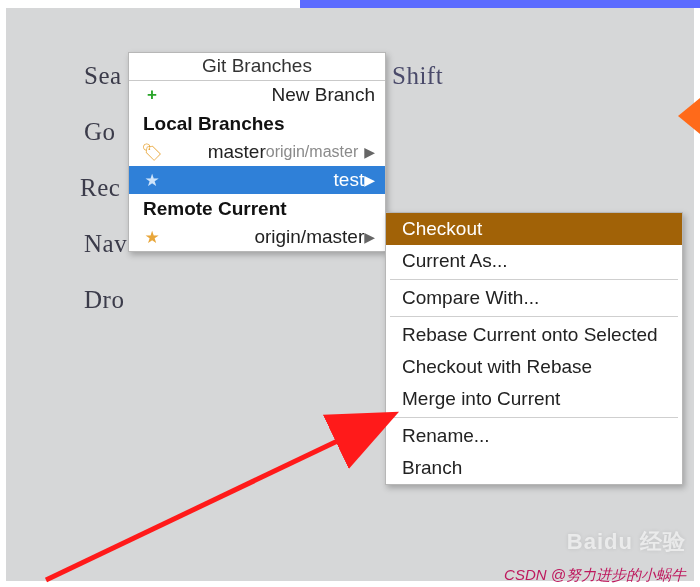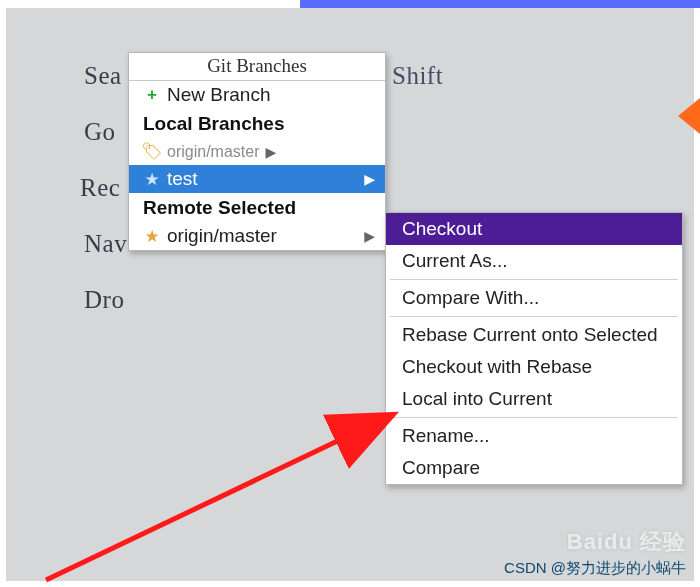--- a/index.html
+++ b/index.html
@@ -37,37 +37,36 @@
     background: #fff;
     border: 1px solid #b7b7b7;
     box-shadow: 2px 3px 6px rgba(0,0,0,0.25);
     font-size: 19px;
   }
   .popup-title {
     border-bottom: 1px solid #c9c9c9;
     text-align: center;
     padding: 2px 0 3px 0;
     color: #333;
-    font-family: Liberation Serif, serif;
   }
   .item {
     padding: 3px 10px 3px 14px;
     color: #222;
     display: flex;
     align-items: center;
     position: relative;
   }
   .item .ico {
     width: 18px;
     display: inline-flex;
     justify-content: center;
     margin-right: 6px;
     font-size: 17px;
   }
-  .item .lbl { flex: 1; }
+  .item .lbl { flex: 1; text-align: right; }
   .item .track { color: #8a8a8a; font-size: 16px; margin-right: 6px; }
   .item .arrow { color: #666; font-size: 14px; }
   .section {
     font-weight: bold;
     padding: 4px 10px 3px 14px;
     color: #111;
   }
   .sel {
     background: #2f80d8;
     color: #fff;
@@ -86,21 +85,21 @@
     background: #fff;
     border: 1px solid #b7b7b7;
     box-shadow: 2px 3px 6px rgba(0,0,0,0.25);
     font-size: 19px;
   }
   .subitem {
     padding: 5px 14px 5px 16px;
     color: #222;
   }
   .subsel {
-    background: #4c1d95;
+    background: #a16207;
     color: #fff;
   }
   .divider {
     height: 1px;
     background: #cfcfcf;
     margin: 2px 4px;
   }
 
   .arrow-annot {
     position: absolute;
@@ -123,23 +122,24 @@
     bottom: 30px;
     color: rgba(255,255,255,0.6);
     font-size: 22px;
     font-weight: bold;
     letter-spacing: 1px;
     text-shadow: 0 0 4px rgba(0,0,0,0.1);
   }
   .footer {
     position: absolute;
     right: 14px;
-    bottom: 9px;
-    color: #0c4a6e;
+    bottom: 2px;
+    color: #be185d;
     font-size: 15px;
+    font-style: italic;
   }
 </style>
 </head>
 <body>
 
 <div class="topbar"></div>
 <div class="bg"></div>
 
 <div class="bg-text" style="left:84px;top:62px">Sea</div>
 <div class="bg-text" style="left:392px;top:62px;color:#4a4a6a">Shift</div>
@@ -153,51 +153,52 @@
 
   <div class="item">
     <span class="ico plus">+</span>
     <span class="lbl">New Branch</span>
   </div>
 
   <div class="section">Local Branches</div>
 
   <div class="item">
     <span class="ico tag">🏷</span>
+    <span class="lbl">master</span>
     <span class="track">origin/master</span>
     <span class="arrow">▶</span>
   </div>
 
   <div class="item sel">
     <span class="ico star">★</span>
     <span class="lbl">test</span>
     <span class="arrow">▶</span>
   </div>
 
-  <div class="section">Remote Selected</div>
+  <div class="section">Remote Current</div>
 
   <div class="item">
     <span class="ico star">★</span>
     <span class="lbl">origin/master</span>
     <span class="arrow">▶</span>
   </div>
 </div>
 
 <div class="submenu">
   <div class="subitem subsel">Checkout</div>
   <div class="subitem">Current As...</div>
   <div class="divider"></div>
   <div class="subitem">Compare With...</div>
   <div class="divider"></div>
   <div class="subitem">Rebase Current onto Selected</div>
   <div class="subitem">Checkout with Rebase</div>
-  <div class="subitem">Local into Current</div>
+  <div class="subitem">Merge into Current</div>
   <div class="divider"></div>
   <div class="subitem">Rename...</div>
-  <div class="subitem">Compare</div>
+  <div class="subitem">Branch</div>
 </div>
 
 <svg class="arrow-annot" width="700" height="587">
   <defs>
     <marker id="ah" markerWidth="14" markerHeight="12" refX="12" refY="6" orient="auto">
       <path d="M0,0 L14,6 L0,12 Z" fill="#ff1a1a"></path>
     </marker>
   </defs>
   <line x1="46" y1="580" x2="390" y2="416" stroke="#ff1a1a" stroke-width="5" marker-end="url(#ah)"></line>
 </svg>

